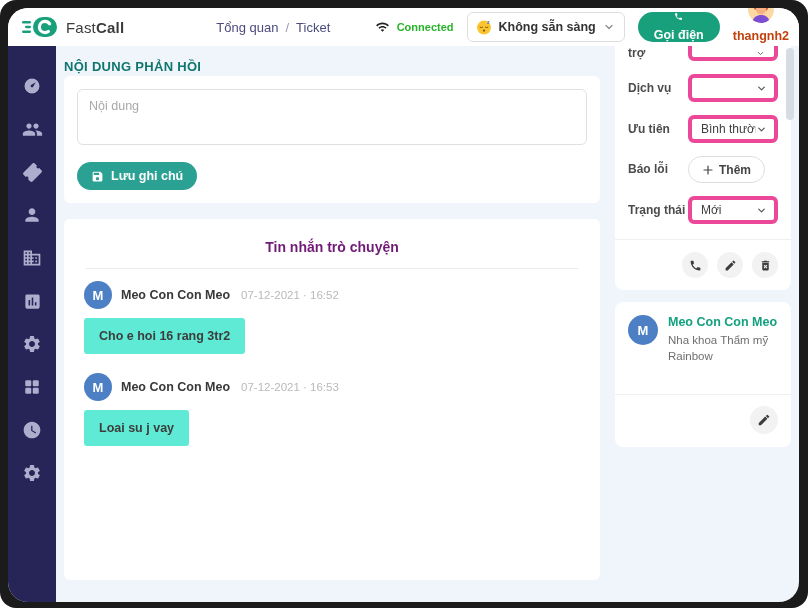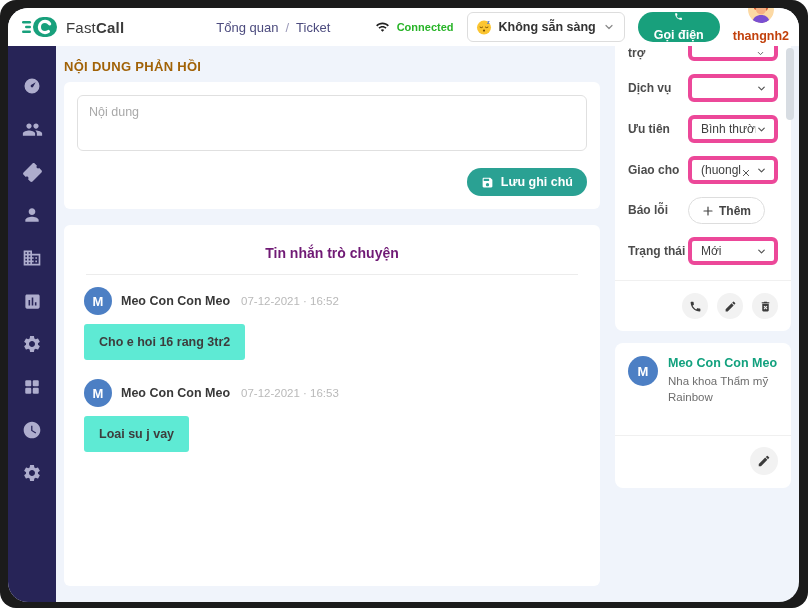--- a/index.html
+++ b/index.html
@@ -21,26 +21,26 @@
   .user { display:flex; align-items:center; gap:6px; font-size:12.5px; font-weight:600; color:#c2410c; cursor:pointer;flex-direction:column; }
   .avatar-img { width:26px; height:26px; border-radius:50%; }
 
   
   .sidebar { position:absolute; left:0; top:38px; width:48px; height:556px; background:#272457; border-bottom-left-radius:10px; display:flex; flex-direction:column; align-items:center; padding-top:29px; gap:21px; z-index:4; }
   .side-ic { width:22px; height:22px; display:flex; align-items:center; justify-content:center; cursor:pointer; }
   .side-ic svg { fill:#aeadcd; }
 
   
   .main { position:absolute; left:56px; top:38px; width:536px; padding-top:13px; }
-  .section-title { font-size:13px; font-weight:800; color:#a16207; letter-spacing:.3px; }
+  .section-title { font-size:13px; font-weight:800; color:#0f766e; letter-spacing:.3px; }
   .card { background:#fff; border-radius:6px; }
-  .card-feedback { margin-top:8px; padding:13px; }
+  .card-feedback { margin-top:2px; padding:13px; }
   .note-area { width:100%; height:56px; resize:none; border:1px solid #e0e0e0; border-radius:6px; padding:9px 11px; font-family:"Liberation Sans",sans-serif; font-size:12.5px; color:#444; outline:none; }
   .note-area::placeholder { color:#a9a9a9; }
-  .fb-actions { display:flex; justify-content:flex-end; margin-top:13px; }
+  .fb-actions { display:flex; margin-top:13px; }
   .save-btn { display:flex; align-items:center; gap:7px; height:28px; padding:0 14px; background:#2aa193; border:none; border-radius:15px; color:#fff; font-size:12.5px; font-weight:700; cursor:pointer; }
 
   .card-chat { margin-top:16px; height:361px; padding:20px 16px; overflow:hidden; }
   .chat-title { text-align:center; font-size:14px; font-weight:800; color:#701a75; }
   .chat-divider { border:none; border-top:1px solid #ececec; margin:13px 6px 12px; }
   .msg { margin-bottom:6px; }
   .msg-head { display:flex; align-items:center; gap:9px; padding-left:4px; }
   .msg-avatar { width:28px; height:28px; border-radius:50%; background:#4c7fc4; color:#fff; font-size:13px; font-weight:700; display:flex; align-items:center; justify-content:center; flex:none; }
   .msg-name { font-size:12.5px; font-weight:800; color:#383838; }
   .msg-time { font-size:11.5px; color:#b9b9b9; margin-left:2px; }
@@ -275,36 +275,20 @@
           <div class="t-control">
             <span class="t-value">Bình thườn</span>
             <span class="chev">
                 <svg width="11" height="11" viewBox="0 0 24 24">
                   <polyline points="6 9 12 15 18 9" fill="none" stroke="#555" stroke-width="2.6" stroke-linecap="round" stroke-linejoin="round"></polyline>
                 </svg>
               </span>
           </div>
         </div>
 
-        <div class="t-row">
-          <div class="t-label">Giao cho</div>
-          <div class="t-control">
-            <span class="t-value">(huongl</span>
-            <span class="t-clear">
-                <svg width="8" height="8" viewBox="0 0 24 24">
-                  <path d="M4 4l16 16M20 4L4 20" stroke="#555" stroke-width="3" stroke-linecap="round"></path>
-                </svg>
-              </span>
-            <span class="chev" style="margin-left:6px">
-                <svg width="11" height="11" viewBox="0 0 24 24">
-                  <polyline points="6 9 12 15 18 9" fill="none" stroke="#555" stroke-width="2.6" stroke-linecap="round" stroke-linejoin="round"></polyline>
-                </svg>
-              </span>
-          </div>
-        </div>
 
         <div class="t-row">
           <div class="t-label">Báo lỗi</div>
           <button class="add-btn">
             <svg width="12" height="12" viewBox="0 0 24 24">
                 <path d="M12 4v16M4 12h16" stroke="#444" stroke-width="2.4" stroke-linecap="round"></path>
               </svg>
             <span>Thêm</span>
           </button>
         </div>

